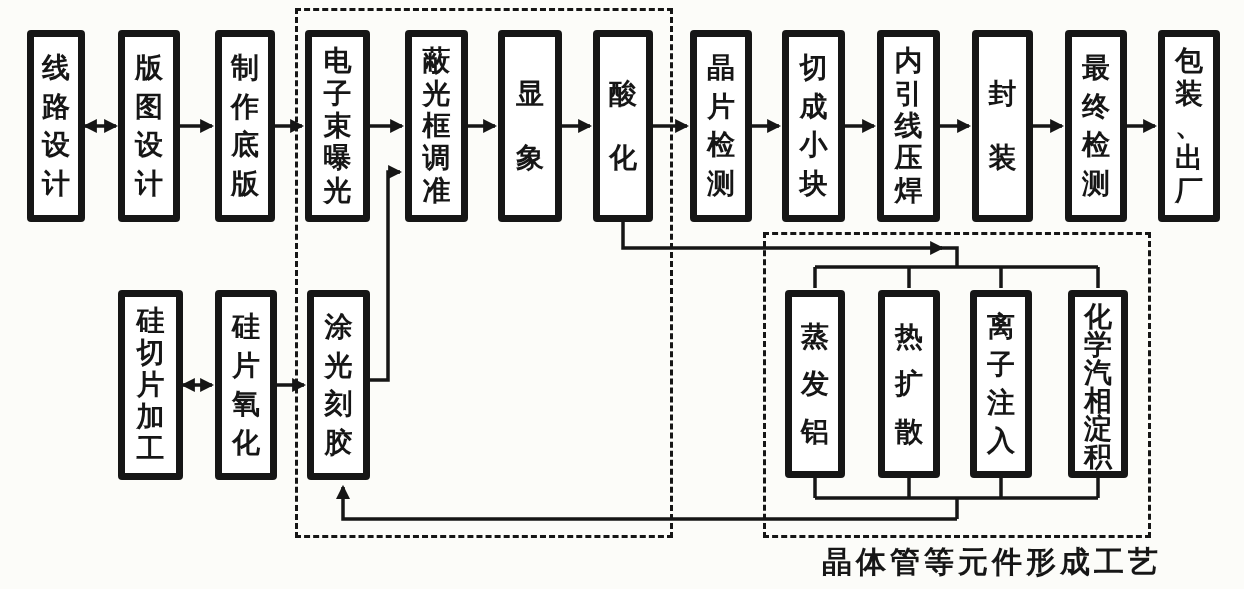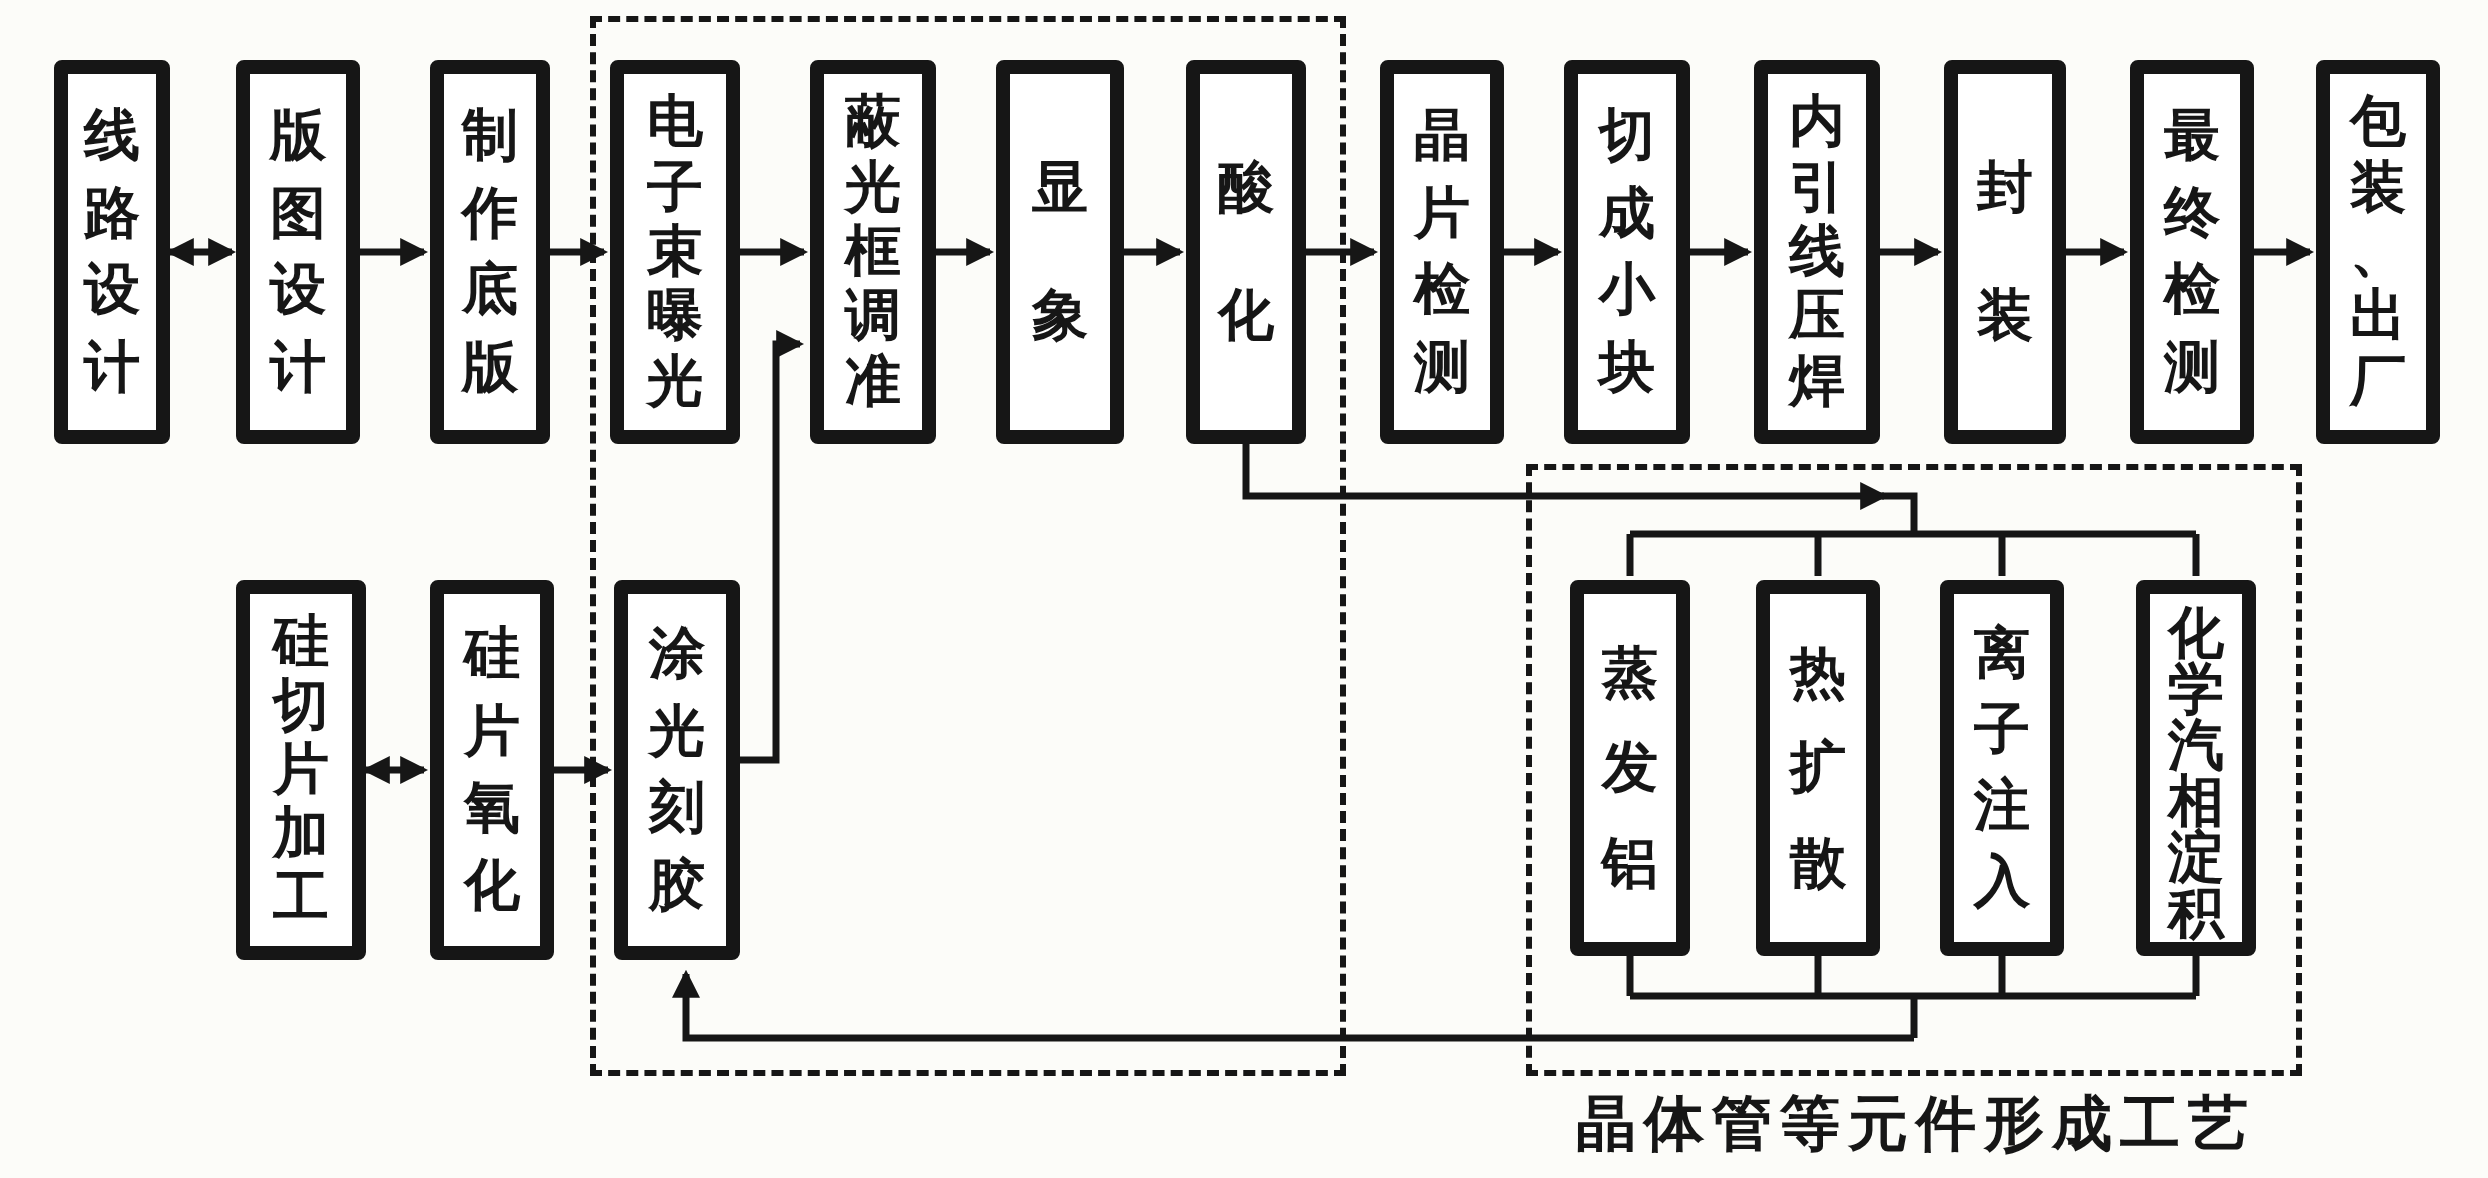--- a/index.html
+++ b/index.html
@@ -16,21 +16,21 @@
   .d2 { left:763px; top:232px; width:388px; height:306px; }
   .pbox {
     position:absolute; box-sizing:border-box; z-index:2;
     border:7px solid var(--ink); border-radius:4px; background:#fff;
     display:flex; flex-direction:column; align-items:center; justify-content:space-evenly;
     font-size:28px; font-weight:bold; line-height:1; padding:6px 0;
   }
   .pbox span { display:block; line-height:1; }
   .caption {
     position:absolute; left:788px; top:542px; width:374px; z-index:2;
-    font-size:30px; font-weight:bold; letter-spacing:4px; text-align:left; white-space:nowrap;
+    font-size:30px; font-weight:bold; letter-spacing:4px; text-align:right; white-space:nowrap;
   }
 </style>
 </head>
 <body>
 
 <div class="stage">
 
   <svg class="wires" viewBox="0 0 1244 589" xmlns="http://www.w3.org/2000/svg">
     <defs>
       <marker id="arr" viewBox="0 0 10 10" refX="8.5" refY="5" markerWidth="4" markerHeight="4" orient="auto-start-reverse">

